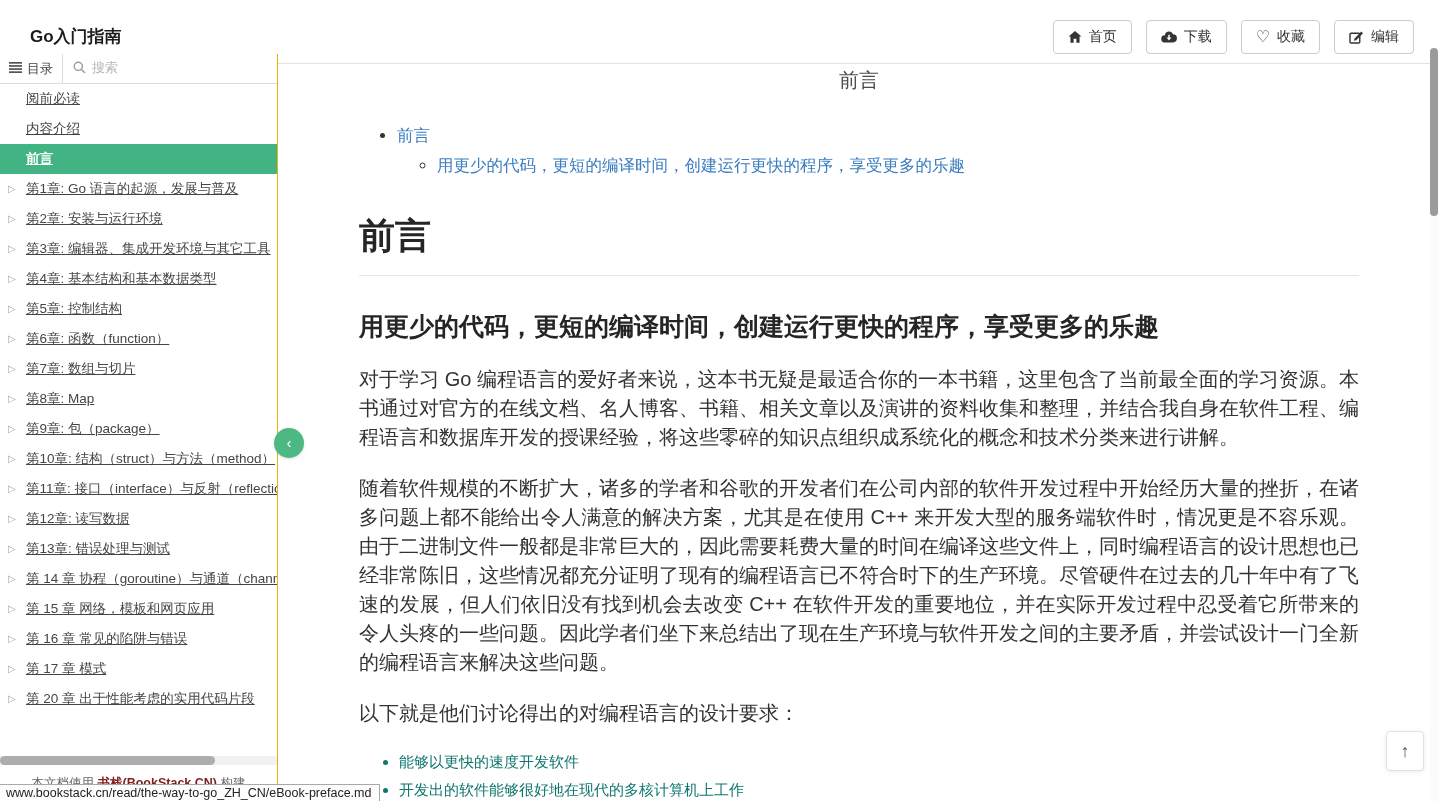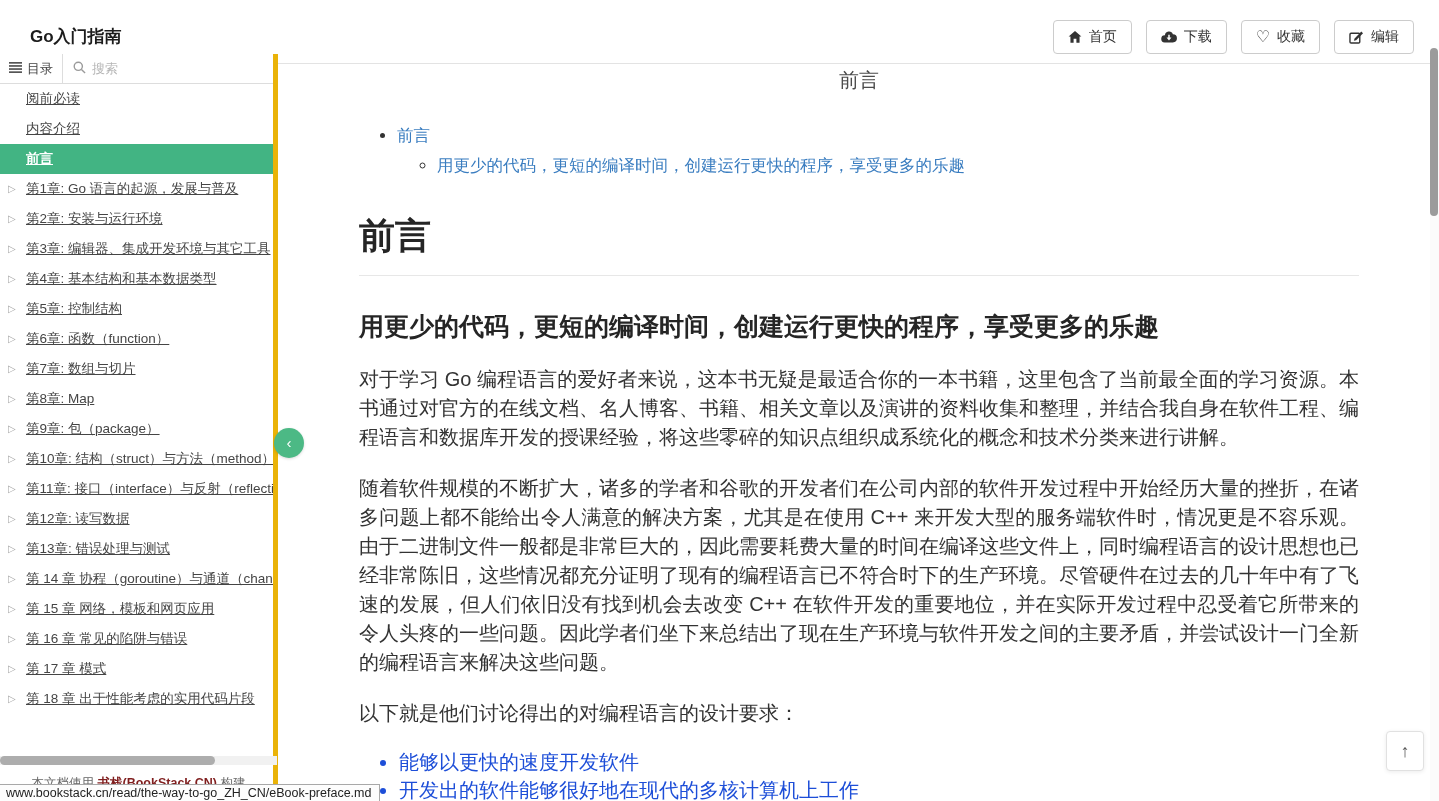--- a/index.html
+++ b/index.html
@@ -12,27 +12,27 @@
   .book-title { margin-left:30px; font-size:17px; font-weight:bold; color:#1c1c1c; }
   .topbar-actions { margin-left:auto; margin-right:25px; display:flex; gap:14px; }
   .tbtn { display:flex; align-items:center; gap:7px; height:34px; padding:15px 14px;
     background:#fff; border:1px solid #ccc; border-radius:4px; font-size:14px;
     color:#333; cursor:pointer; font-family:inherit; }
   .tbtn svg { display:block; }
   .heart-glyph { font-size:16px; line-height:1; }
 
   
   .sidebar { position:absolute; left:0; top:54px; width:278px; height:747px;
-    background:#fff; border-right:5px solid #eab308; }
+    background:#fff; border-right:1px solid #eab308; }
   .sidebar-header { height:30px; display:flex; align-items:stretch; border-bottom:1px solid #ddd; }
   .toc-tab { width:63px; display:flex; align-items:center; justify-content:center; gap:5px;
     font-size:13px; color:#444; border-right:1px solid #ddd; cursor:pointer; }
   .search-box { flex:1; display:flex; align-items:center; padding-left:10px; gap:6px; }
   .search-box input { border:none; outline:none; font-size:13px; color:#555; width:150px;
-    font-family:Liberation Sans, sans-serif; background:transparent; }
+    font-family:Liberation Mono, monospace; background:transparent; }
   .search-box input::placeholder { color:#b5b5b5; }
 
   .nav-list { position:absolute; top:30px; left:0; right:0; bottom:46px; overflow:hidden; }
   .nav-item { position:relative; height:30px; line-height:30px; padding-left:26px;
     font-size:13.5px; color:#454545; white-space:nowrap; overflow:hidden; cursor:pointer;text-decoration:underline; }
   .nav-item .caret { position:absolute; left:8px; top:0; color:#a9a9a9; font-size:10px;
     visibility:hidden; }
   .nav-item.expandable .caret { visibility:visible; }
   .nav-item.active { background:#42b483; color:#fff; font-weight:bold; }
 
@@ -56,21 +56,21 @@
   ul.page-toc li { font-size:16.5px; line-height:30px; color:#333; }
   ul.page-toc ul { margin-left:40px; }
   ul.page-toc ul li { list-style-type:circle; }
   ul.page-toc a { color:#3a7dc0; text-decoration:none; cursor:pointer; }
 
   h1.doc-h1 { margin-top:32px; font-size:36px; font-weight:bold; color:#252525;
     padding-bottom:14px; border-bottom:1px solid #e7e7e7; }
   h2.doc-h2 { margin-top:34px; font-size:25px; font-weight:bold; color:#252525; }
   .doc p { margin-top:22px; font-size:20px; line-height:29px; color:#333; text-align:justify; }
   ul.doc-list { margin:20px 0 0 40px; }
-  ul.doc-list li { font-size:20px; line-height:28px; color:#1d4ed8; }
+  ul.doc-list li { font-size:15px; line-height:28px; color:#0f766e; }
 
   
   .back-top { position:absolute; right:15px; bottom:30px; width:38px; height:40px;
     background:#fff; border:1px solid #e1e1e1; border-radius:4px; cursor:pointer;
     box-shadow:0 1px 4px rgba(0,0,0,.08); font-size:18px; font-weight:bold; color:#555; }
   .v-scrollbar { position:absolute; right:0; top:55px; width:9px; height:746px; background:#fbfbfb; }
   .v-scrollbar .thumb { position:absolute; right:1px; top:-7px; width:8px; height:168px;
     background:#9b9b9b; border-radius:4px; }
   .statusbar { position:absolute; left:0; bottom:0; height:17px; max-width:520px;
     background:#fdfdfd; border:1px solid #a8a8a8; border-left:none; border-bottom:none;
@@ -215,21 +215,21 @@
       <div class="nav-item expandable">
       <span class="caret">▷</span>
       <span>第 16 章 常见的陷阱与错误</span>
     </div>
       <div class="nav-item expandable">
       <span class="caret">▷</span>
       <span>第 17 章 模式</span>
     </div>
       <div class="nav-item expandable">
       <span class="caret">▷</span>
-      <span>第 18 章 出于性能考虑的实用代码片段</span>
+      <span>第 20 章 出于性能考虑的实用代码片段</span>
     </div>
     </nav>
 
   <div class="h-scrollbar">
     <div class="thumb"></div>
   </div>
 
   <div class="sidebar-footer">
     <span>本文档使用 </span><a>书栈(BookStack.CN)</a><span> 构建</span>
   </div>

